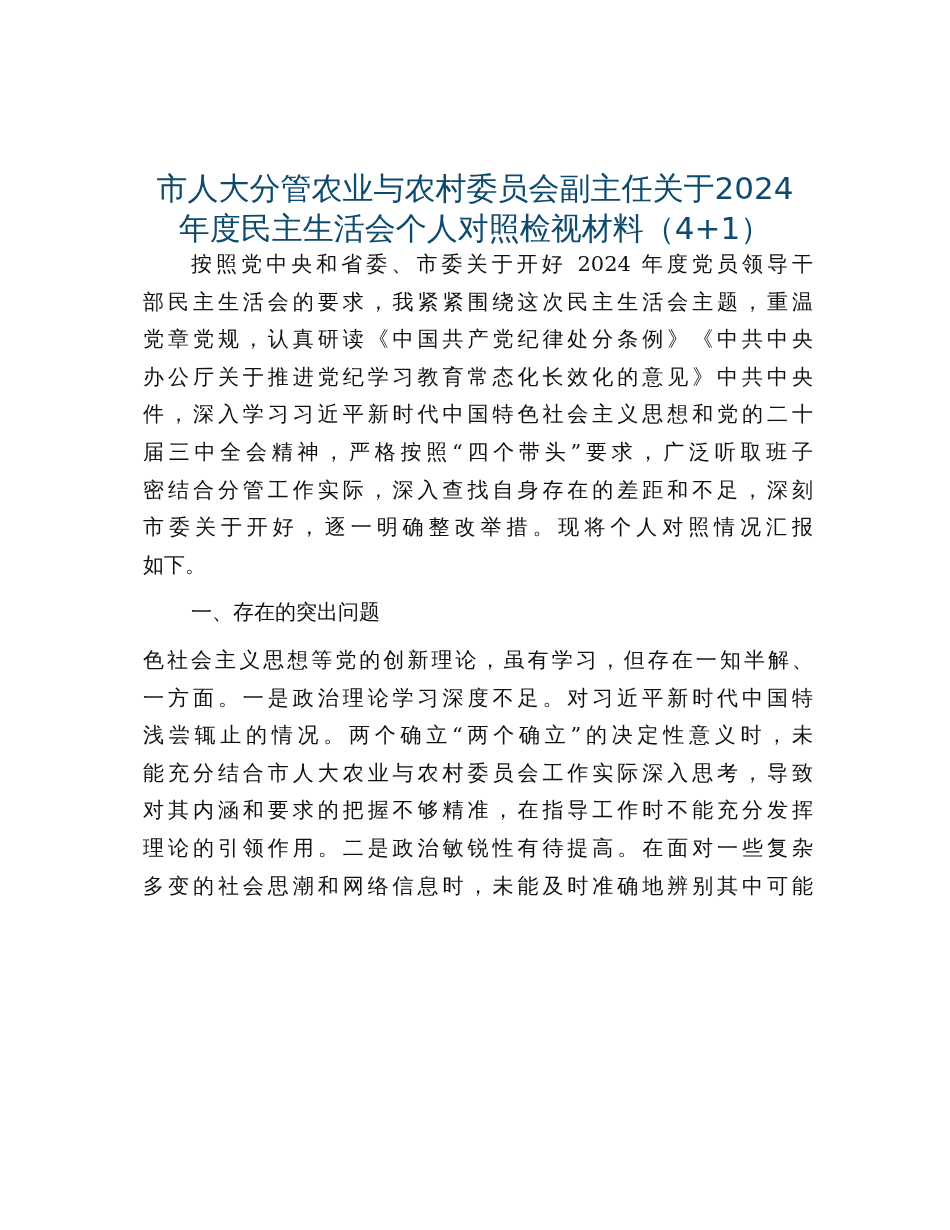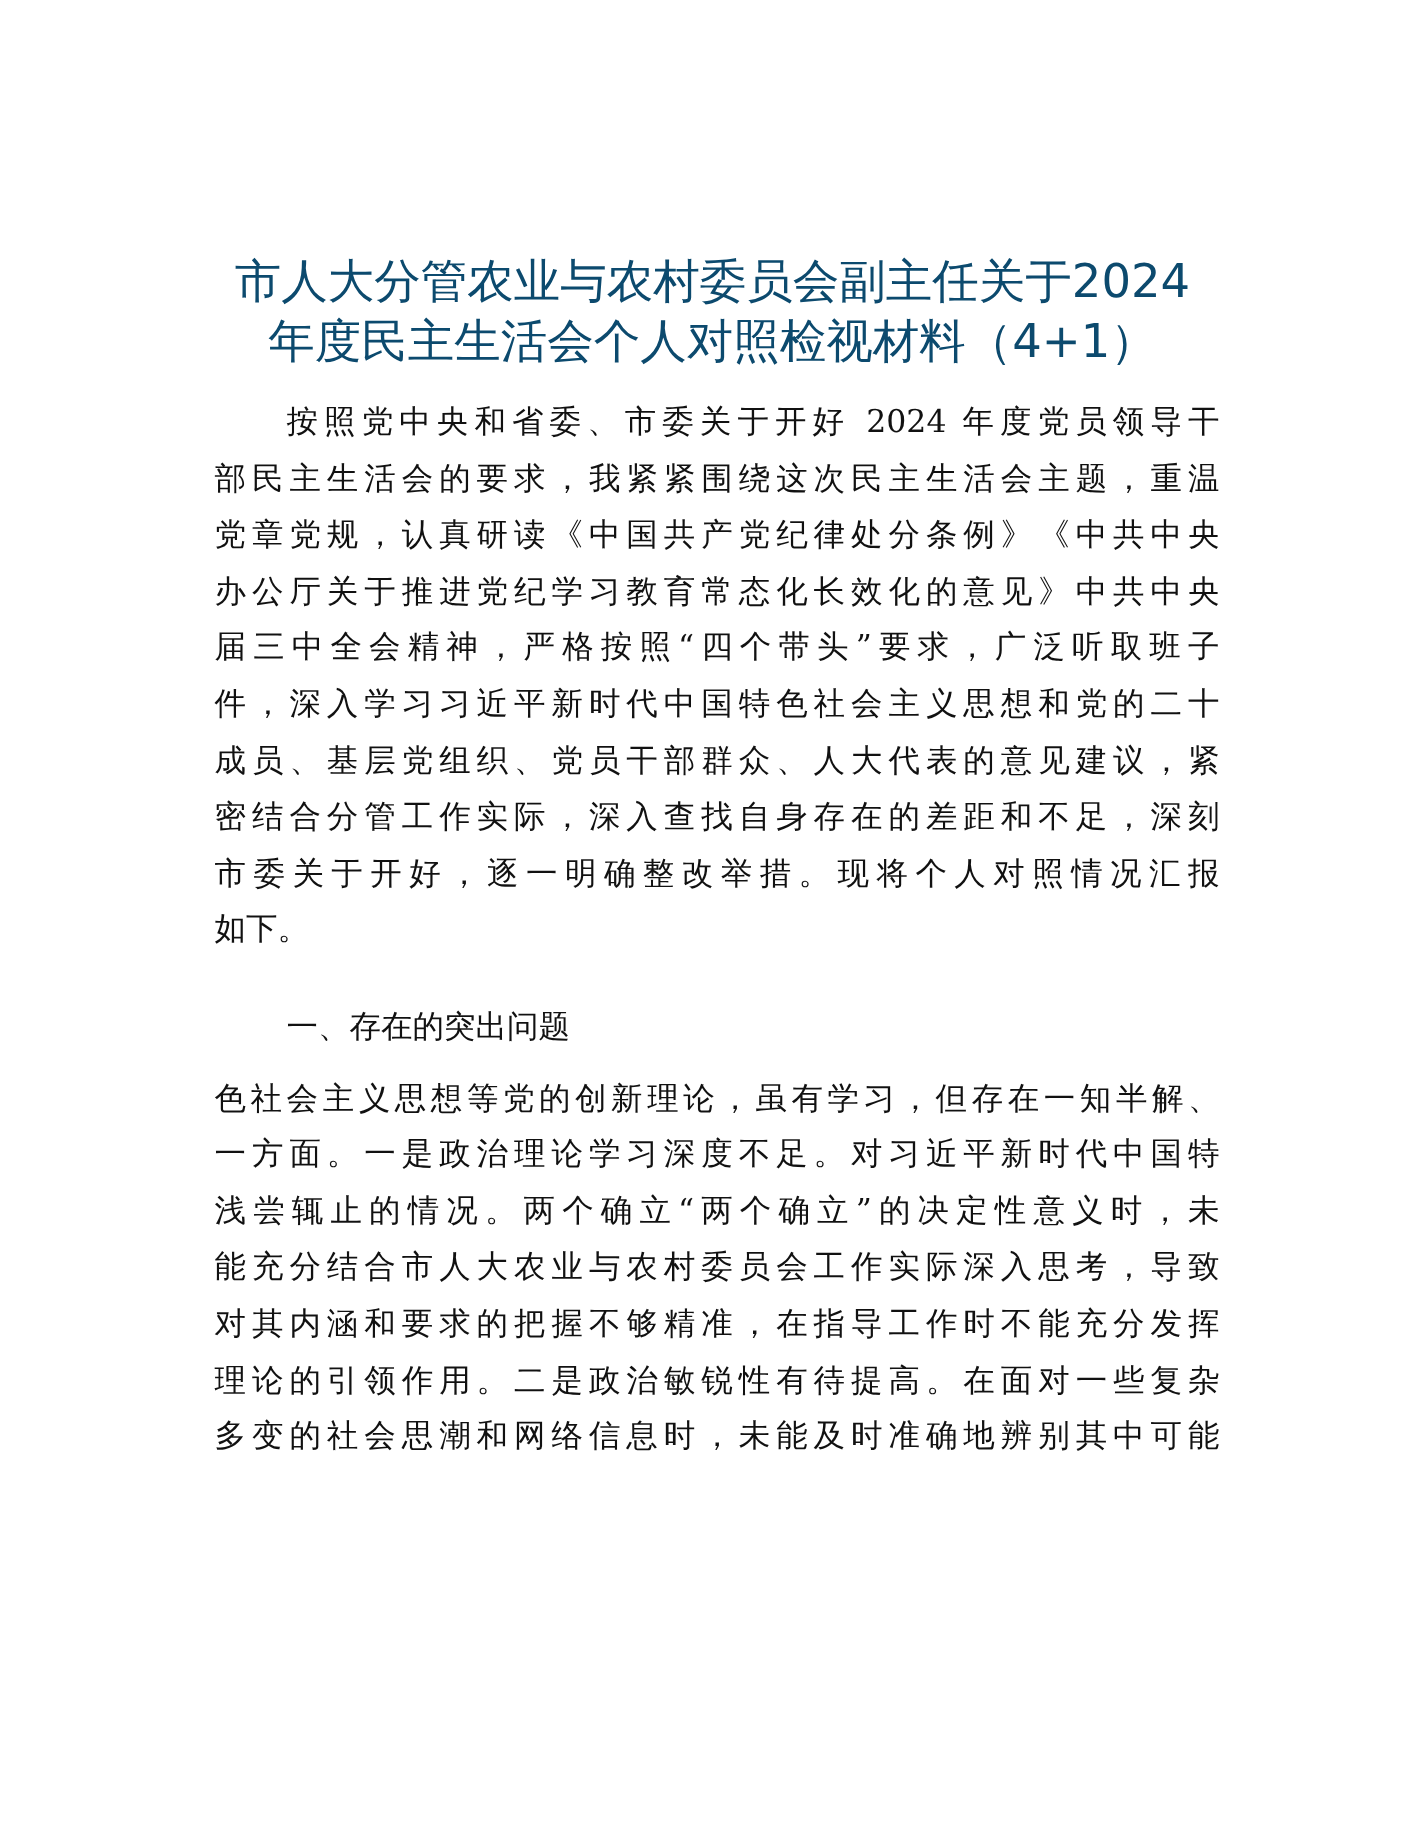--- a/index.html
+++ b/index.html
@@ -8,39 +8,38 @@
   .page { position:absolute; left:0; top:0; width:950px; height:1230px; background:#fff; }
   .title { position:absolute; left:0; width:950px; text-align:center;
            font-family: "DejaVu Sans", "Liberation Sans", sans-serif;
            font-size:31px; font-weight:normal; letter-spacing:0px; color:#0c4a6e; line-height:40px; }
   .t1 { top:168px; }
   .t2 { top:208px; }
   .body { position:absolute; left:143px; width:670px; top:246px; }
   .line { height:37.6px; line-height:37.6px; font-size:21px; white-space:nowrap;
           text-align:justify; text-align-last:justify; letter-spacing:0; }
   .line.last { text-align-last:left; }
-  .indent { padding-left:48px;margin-top:17px; }
+  .indent { padding-left:48px; }
   .gap { height:10px; }
   .heading { text-align-last:left; }
 </style>
 </head>
 <body>
 
 <div class="page">
   <div class="title t1">市人大分管农业与农村委员会副主任关于2024</div>
   <div class="title t2">年度民主生活会个人对照检视材料（4+1）</div>
 
   <div class="body">
     <div class="line indent">按照党中央和省委、市委关于开好 2024 年度党员领导干</div>
     <div class="line">部民主生活会的要求，我紧紧围绕这次民主生活会主题，重温</div>
     <div class="line">党章党规，认真研读《中国共产党纪律处分条例》《中共中央</div>
     <div class="line">办公厅关于推进党纪学习教育常态化长效化的意见》中共中央</div>
+    <div class="line">件，深入学习习近平新时代中国特色社会主义思想和党的二十</div>
     <div class="line">届三中全会精神，严格按照“四个带头”要求，广泛听取班子</div>
-    <div class="line">件，深入学习习近平新时代中国特色社会主义思想和党的二十</div>
-    <div class="line">成员、基层党组织、党员干部群众、人大代表的意见建议，紧</div>
     <div class="line">密结合分管工作实际，深入查找自身存在的差距和不足，深刻</div>
     <div class="line">市委关于开好，逐一明确整改举措。现将个人对照情况汇报</div>
     <div class="line last">如下。</div>
 
     <div class="gap"></div>
     <div class="line indent last heading">一、存在的突出问题</div>
     <div class="gap"></div>
 
     <div class="line">色社会主义思想等党的创新理论，虽有学习，但存在一知半解、</div>
     <div class="line">一方面。一是政治理论学习深度不足。对习近平新时代中国特</div>

